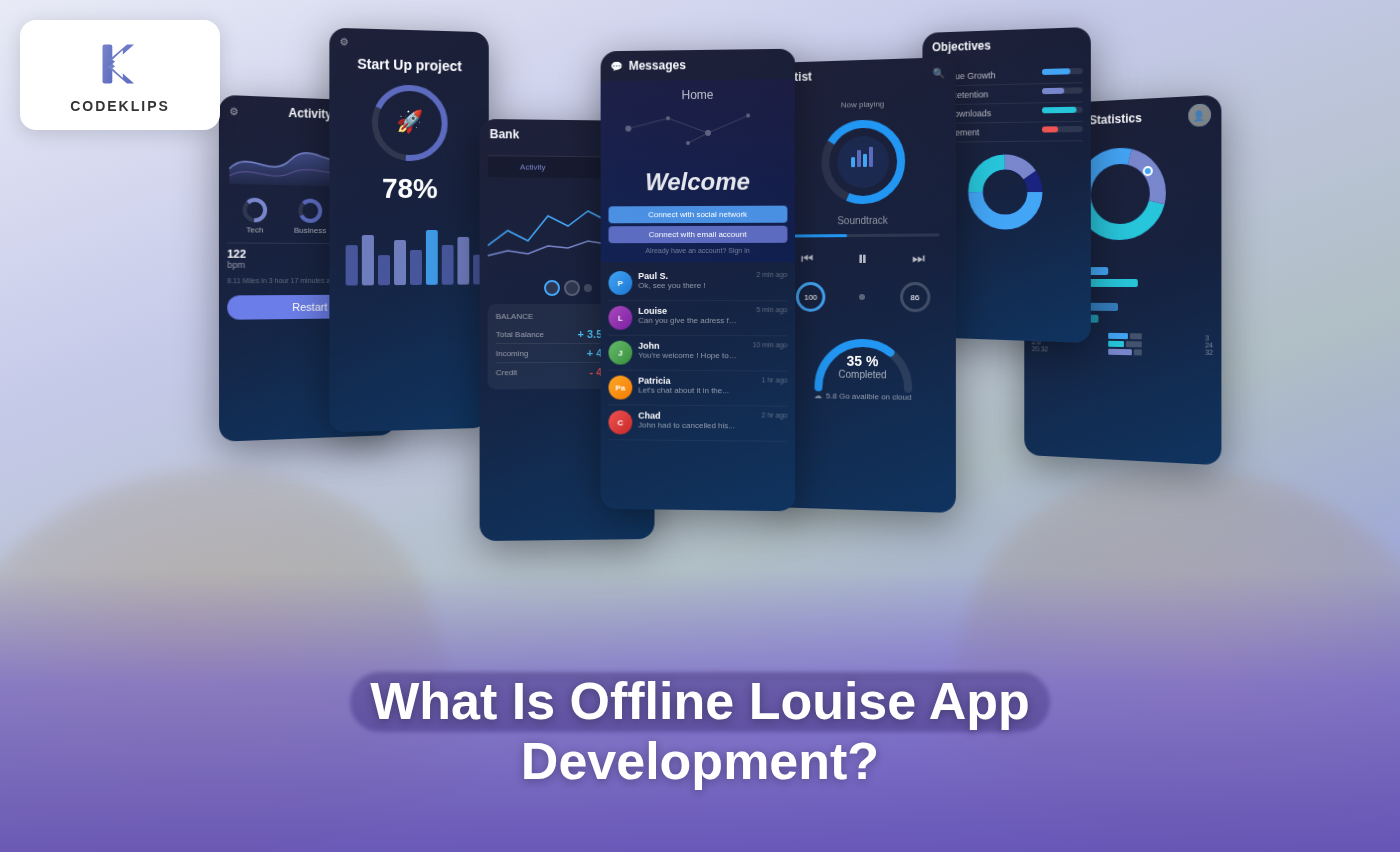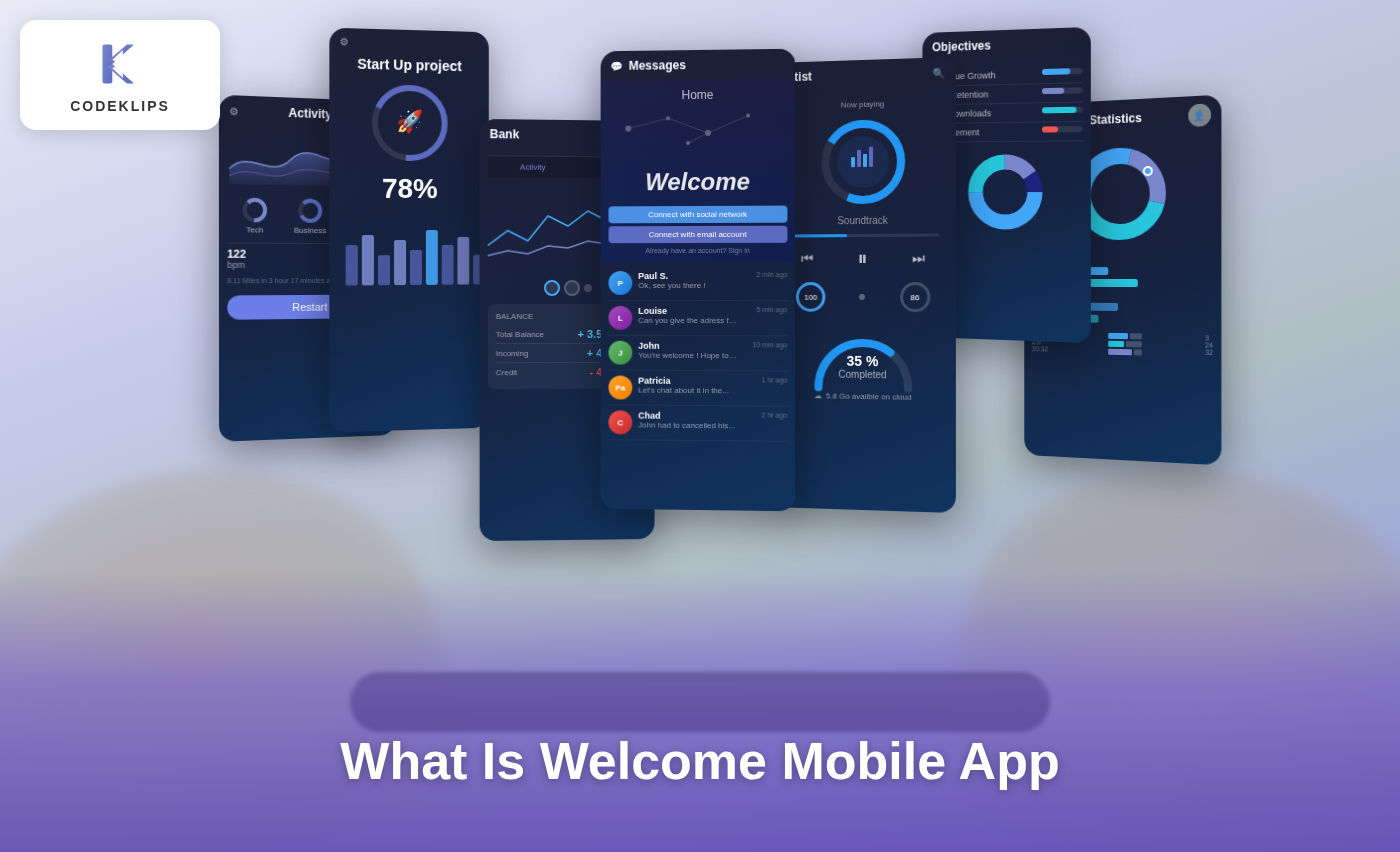--- a/index.html
+++ b/index.html
@@ -940,15 +940,16 @@
           <div>32</div>
         </div>
       </div>
     </div>
   </div>
 
 </div>
 
 <div class="bottom-text">
   <div class="main-title">
-    <span>What Is Welcome Mobile App</span><br>
+    <span>What Is Offline Louise App</span><br>
+    <span>Development?</span>
   </div>
 </div>
 
 </body></html>

